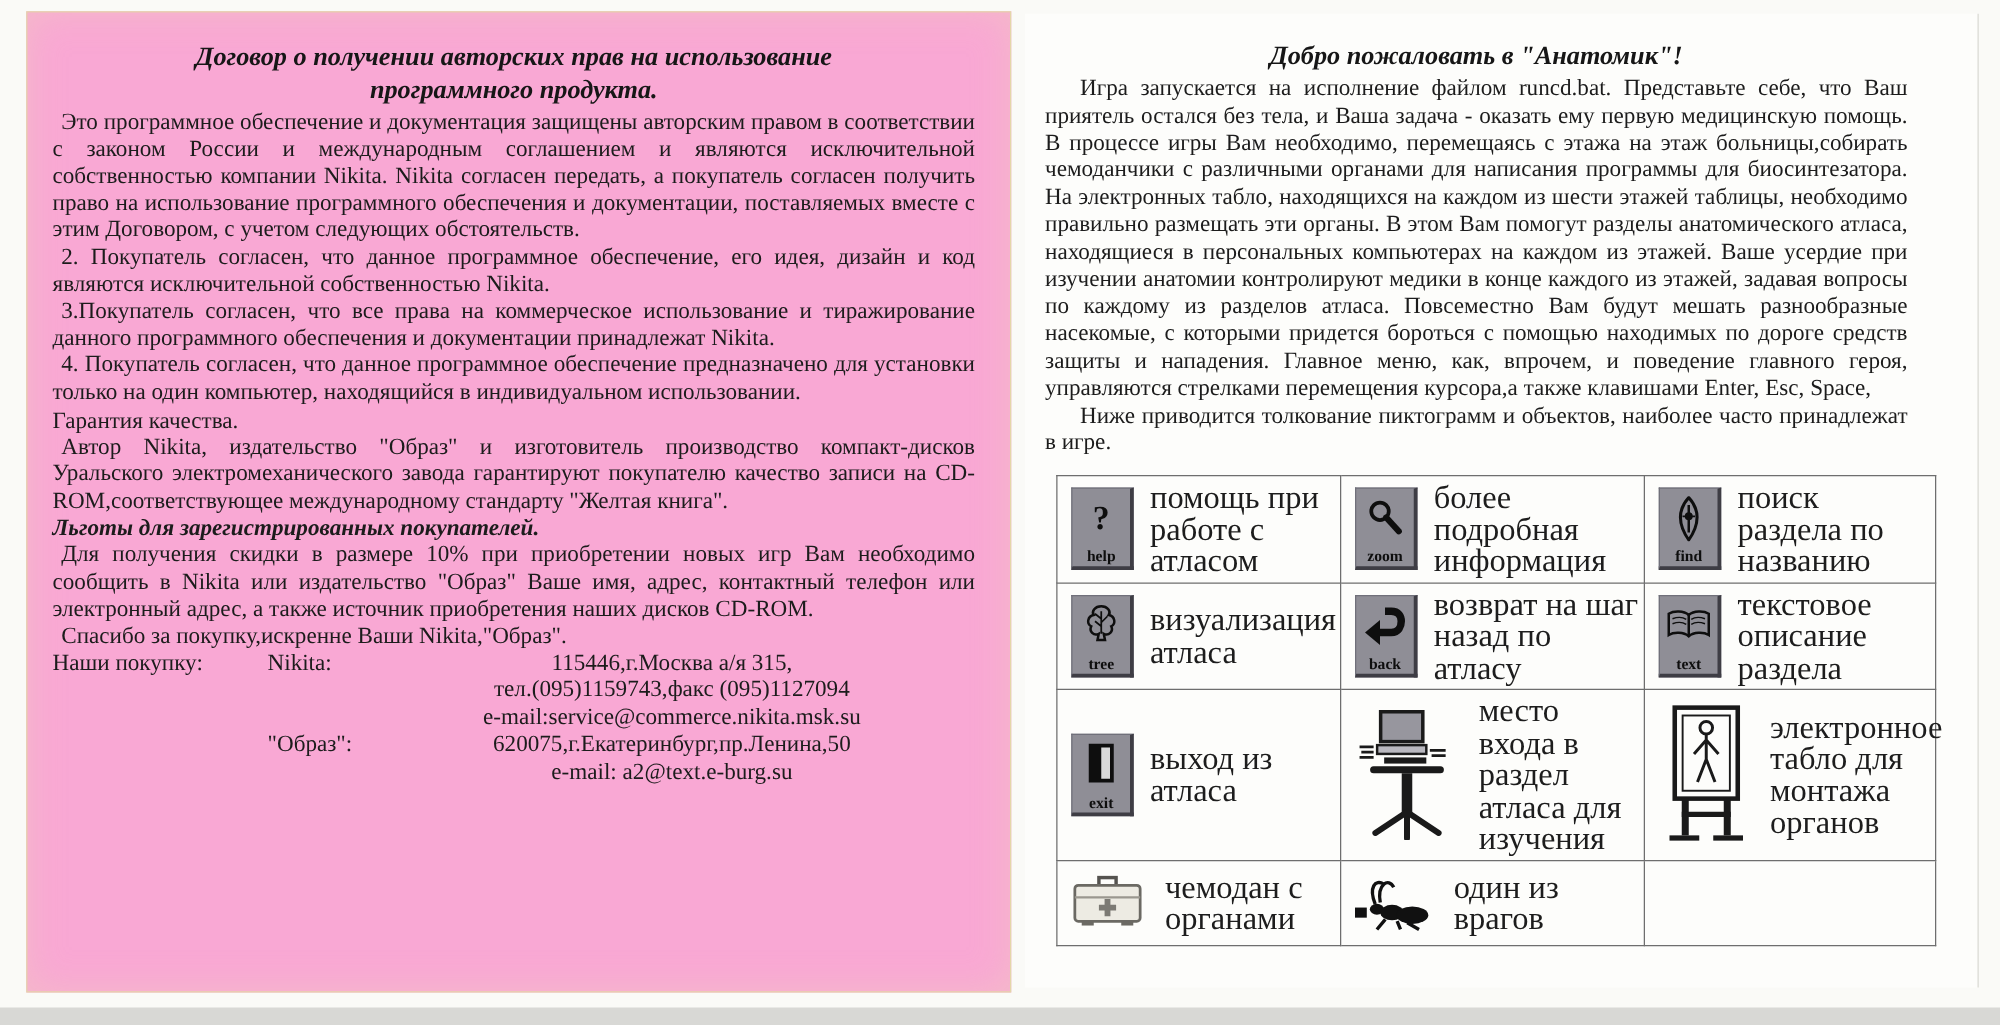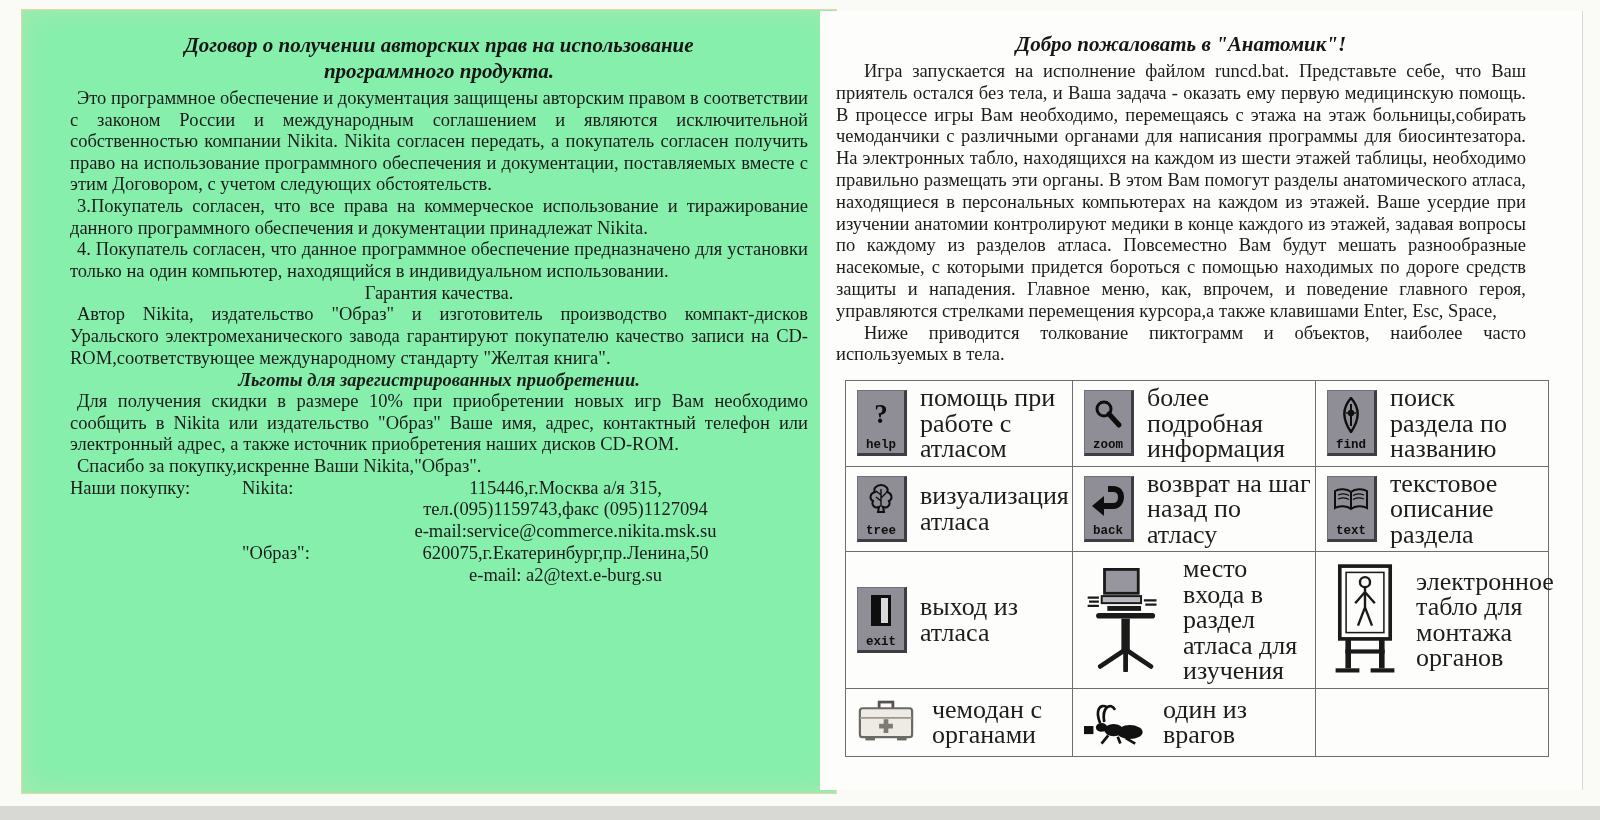--- a/index.html
+++ b/index.html
@@ -9,44 +9,43 @@
     font-family:"Liberation Serif", serif;
     color:#1c1c1c;
   }
   .bottom-strip{
     position:absolute;left:0;bottom:0;width:1600px;height:14px;
     background:#d8d8d5;
   }
   .page{position:absolute;overflow:hidden;}
   .page-left{
     left:21px;top:9px;width:786px;height:783px;
-    background:#86efac;
+    background:#f9a8d4;
     border:1px solid #e3d6a8;
     box-shadow:inset 0 0 30px rgba(235,222,180,.35);
-    padding-left:28px;
   }
   .page-right{
     left:820px;top:11px;width:762px;height:779px;
     background:#fdfdfb;
     border-right:1px solid #d9d9d4;
   }
   .inner-l{padding:22px 28px 0 20px;}
   .inner-r{padding:20px 56px 0 16px;}
   h1.doc-title{
     margin:0 auto 4px auto;max-width:620px;
     font-size:21px;line-height:26px;font-weight:bold;font-style:italic;
     text-align:center;color:#161616;
   }
   p.body-p{
     margin:0;font-size:18.5px;line-height:21.6px;
     text-align:justify;text-indent:7px;
   }
   .page-right p.body-p{text-indent:28px;line-height:21.8px;}
   .center-head{
-    font-size:18.5px;line-height:22px;text-align:center;margin:0;
+    font-size:18.5px;line-height:22px;text-align:left;margin:0;
   }
   .center-head.bi{font-weight:bold;font-style:italic;}
   .addr{font-size:18.5px;line-height:21.8px;margin-top:0;}
   .addr-row{display:flex;}
   .addr-c1{width:172px;flex:none;}
   .addr-c2{width:81px;flex:none;}
   .addr-c3{flex:1;text-align:center;}
 
   
   table.legend{
@@ -65,43 +64,44 @@
   .pbtn{
     width:50px;height:66px;flex:none;
     background:#8f8e96;
     border-top:1px solid #70707a;border-left:1px solid #70707a;
     border-right:3px solid #3e3d44;border-bottom:3px solid #3e3d44;
     display:flex;flex-direction:column;align-items:center;justify-content:flex-end;
     padding-bottom:1px;box-sizing:border-box;
   }
   .glyph{flex:1;display:flex;align-items:center;justify-content:center;width:100%;}
   .plabel{
-    font-family:Liberation Mono, monospace;
+    font-family:Liberation Serif, serif;
     font-size:12.5px;font-weight:bold;color:#0e0e0e;line-height:14px;
   }
   .qmark{
     font-family:"Liberation Serif", serif;font-weight:bold;
     font-size:27px;color:#0e0e0e;line-height:27px;
   }
   .sprite{flex:none;display:flex;align-items:center;justify-content:center;}
 </style>
 </head>
 <body>
 
 <div>
 
   <div class="page page-left">
     <div class="inner-l">
       <h1 class="doc-title">Договор о получении авторских прав на использование программного продукта.</h1>
       <p class="body-p">Это программное обеспечение и документация защищены авторским правом в соответствии с законом России и международным соглашением и являются исключительной собственностью компании Nikita. Nikita согласен передать, а покупатель согласен получить право на использование программного обеспечения и документации, поставляемых вместе с этим Договором, с учетом следующих обстоятельств.</p>
+      <p class="body-p">2. Покупатель согласен, что данное программное обеспечение, его идея, дизайн и код являются исключительной собственностью Nikita.</p>
       <p class="body-p">3.Покупатель согласен, что все права на коммерческое использование и тиражирование данного программного обеспечения и документации принадлежат Nikita.</p>
       <p class="body-p">4. Покупатель согласен, что данное программное обеспечение предназначено для установки только на один компьютер, находящийся в индивидуальном использовании.</p>
       <div class="center-head">Гарантия качества.</div>
       <p class="body-p">Автор Nikita, издательство "Образ" и изготовитель производство компакт-дисков Уральского электромеханического завода  гарантируют покупателю качество записи на CD-ROM,соответствующее международному стандарту "Желтая книга".</p>
-      <div class="center-head bi">Льготы для зарегистрированных приобретении.</div>
+      <div class="center-head bi">Льготы для зарегистрированных покупателей.</div>
       <p class="body-p">Для получения скидки в размере 10% при приобретении новых игр Вам необходимо сообщить в Nikita или издательство "Образ" Ваше имя, адрес, контактный телефон или электронный адрес, а также источник приобретения наших дисков CD-ROM.</p>
       <p class="body-p">Спасибо за покупку,искренне Ваши Nikita,"Образ".</p>
 
       <div class="addr">
         <div class="addr-row">
           <span class="addr-c1">Наши покупку:</span>
           <span class="addr-c2">Nikita:</span>
           <span class="addr-c3">115446,г.Москва а/я 315,</span>
         </div>
         <div class="addr-row">
@@ -129,21 +129,21 @@
           <span class="addr-c3">e-mail: a2@text.e-burg.su</span>
         </div>
       </div>
     </div>
   </div>
 
   <div class="page page-right">
     <div class="inner-r">
       <h1 class="doc-title">Добро пожаловать в "Анатомик"!</h1>
       <p class="body-p">Игра запускается на исполнение файлом runcd.bat. Представьте себе, что Ваш приятель остался без тела, и Ваша задача - оказать ему первую медицинскую помощь. В  процессе игры Вам необходимо,  перемещаясь с этажа на этаж больницы,собирать чемоданчики с различными органами для написания программы для биосинтезатора. На электронных табло, находящихся на каждом из шести этажей таблицы, необходимо правильно размещать эти органы. В этом Вам помогут разделы анатомического атласа, находящиеся в персональных компьютерах на каждом из этажей. Ваше усердие при изучении анатомии контролируют медики в конце каждого из этажей, задавая вопросы по каждому из разделов атласа. Повсеместно Вам будут мешать  разнообразные насекомые, с которыми придется бороться с помощью находимых по дороге средств защиты и нападения. Главное меню, как, впрочем, и поведение главного героя, управляются стрелками перемещения курсора,а также клавишами Enter, Esc, Space,</p>
-      <p class="body-p">Ниже приводится толкование пиктограмм и объектов, наиболее часто используемых в тела.</p>
+      <p class="body-p">Ниже приводится толкование пиктограмм и объектов, наиболее часто принадлежат в игре.</p>
 
       <table class="legend">
         <colgroup>
             <col style="width:227px">
             <col style="width:243px">
             <col style="width:233px">
           </colgroup>
 
         <tbody>
             <tr style="height:82px">

